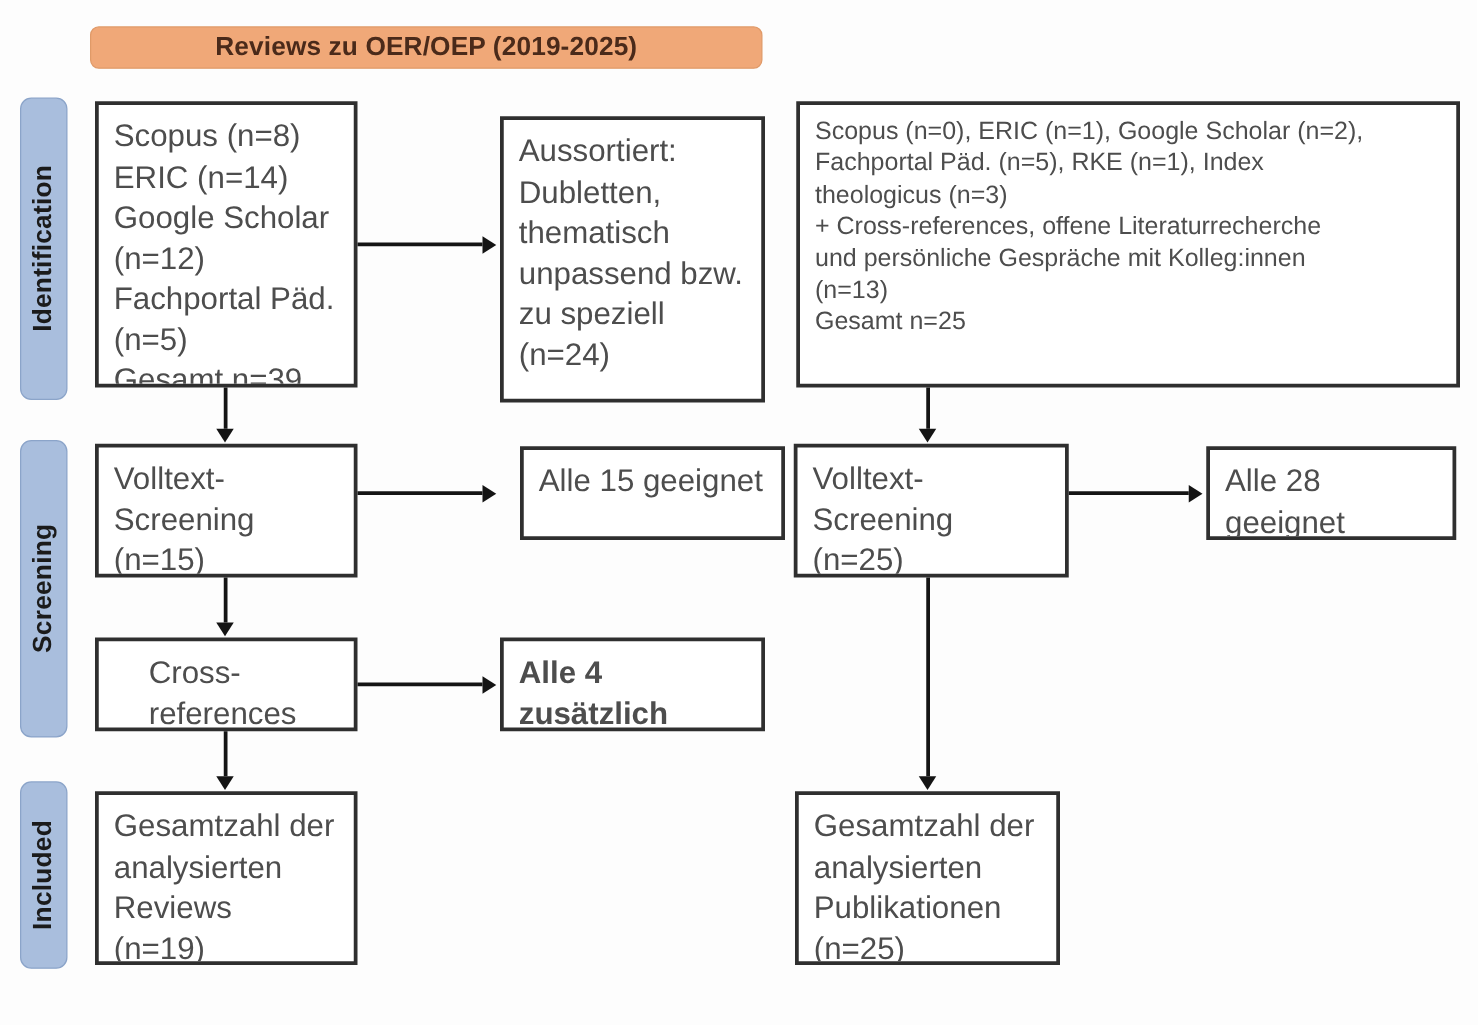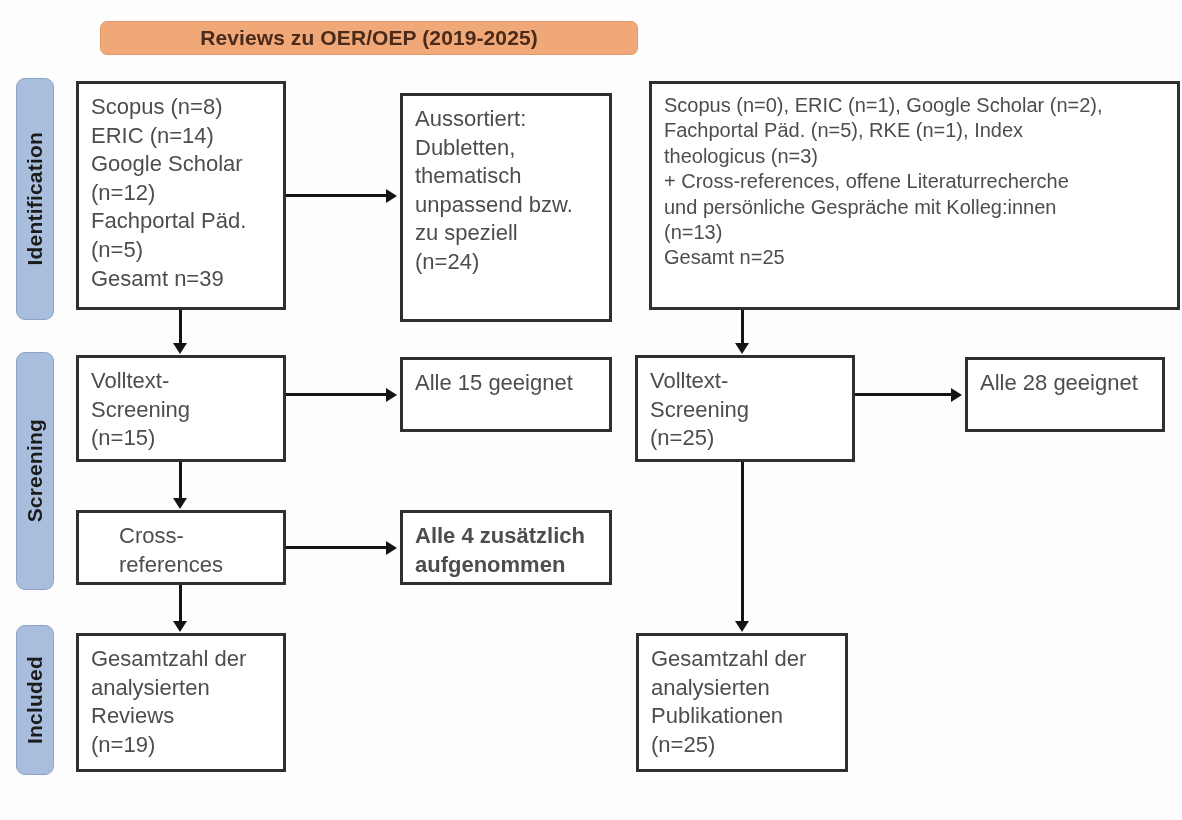--- a/index.html
+++ b/index.html
@@ -54,21 +54,21 @@
   }
 
   
   .box {
     position: absolute;
     background: #ffffff;
     border: 3px solid #2f2f2f;
     box-sizing: border-box;
     padding: 9px 10px 6px 12px;
     color: #4d4d4d;
-    font-size: 22px;
+    font-size: 25px;
     line-height: 1.30;
     white-space: pre-line;
     overflow: hidden;
   }
   .box.wide { font-size: 20px; line-height: 1.27; }
 
   
   .vline, .hline {
     position: absolute;
     background: #141414;
@@ -88,21 +88,21 @@
     border-top: 7px solid transparent;
     border-bottom: 7px solid transparent;
     border-left: 11px solid #141414;
   }
 </style>
 </head>
 <body>
 
 <div id="canvas">
 
-  <div class="banner" style="left:72px; top:21px; width:538px; height:34px;margin-left:28px;">Reviews zu OER/OEP (2019-2025)</div>
+  <div class="banner" style="left:72px; top:21px; width:538px; height:34px;">Reviews zu OER/OEP (2019-2025)</div>
 
 
   <div class="phase" style="left:16px; top:78px; width:38px; height:242px;">
     <span>Identification</span>
   </div>
   <div class="phase" style="left:16px; top:352px; width:38px; height:238px;">
     <span>Screening</span>
   </div>
   <div class="phase" style="left:16px; top:625px; width:38px; height:150px;">
     <span>Included</span>
@@ -120,21 +120,21 @@
 Dubletten,
 thematisch
 unpassend bzw.
 zu speziell
 (n=24)</div>
 
   <div class="box" style="left:76px; top:355px; width:210px; height:107px;">Volltext-
 Screening
 (n=15)</div>
 
-  <div class="box" style="left:400px; top:357px; width:212px; height:75px;">Alle 15 geeignet</div>
+  <div class="box" style="left:416px; top:357px; width:212px; height:75px;">Alle 15 geeignet</div>
 
   <div class="box" style="left:76px; top:510px; width:210px; height:75px;padding-left:40px;">Cross-references
 (n=4)</div>
 
   <div class="box" style="left:400px; top:510px; width:212px; height:75px;font-weight:bold;">Alle 4 zusätzlich
 aufgenommen</div>
 
   <div class="box" style="left:76px; top:633px; width:210px; height:139px;">Gesamtzahl der
 analysierten
 Reviews
@@ -151,21 +151,21 @@
 
   <div class="vline" style="left:179px; top:462px; height:36px;"></div>
   <div class="arrow-down" style="left:173px; top:498px;"></div>
 
   <div class="hline" style="left:286px; top:546px; width:100px;"></div>
   <div class="arrow-right" style="left:386px; top:541px;"></div>
 
   <div class="vline" style="left:179px; top:585px; height:36px;"></div>
   <div class="arrow-down" style="left:173px; top:621px;"></div>
 
-  <div class="box wide" style="left:637px; top:81px; width:531px; height:229px;margin-left:12px;">Scopus (n=0), ERIC (n=1), Google Scholar (n=2),
+  <div class="box wide" style="left:637px; top:81px; width:531px; height:229px;">Scopus (n=0), ERIC (n=1), Google Scholar (n=2),
 Fachportal Päd. (n=5), RKE (n=1), Index
 theologicus (n=3)
 + Cross-references, offene Literaturrecherche
 und persönliche Gespräche mit Kolleg:innen
 (n=13)
 Gesamt n=25</div>
 
   <div class="box" style="left:635px; top:355px; width:220px; height:107px;">Volltext-
 Screening
 (n=25)</div>

